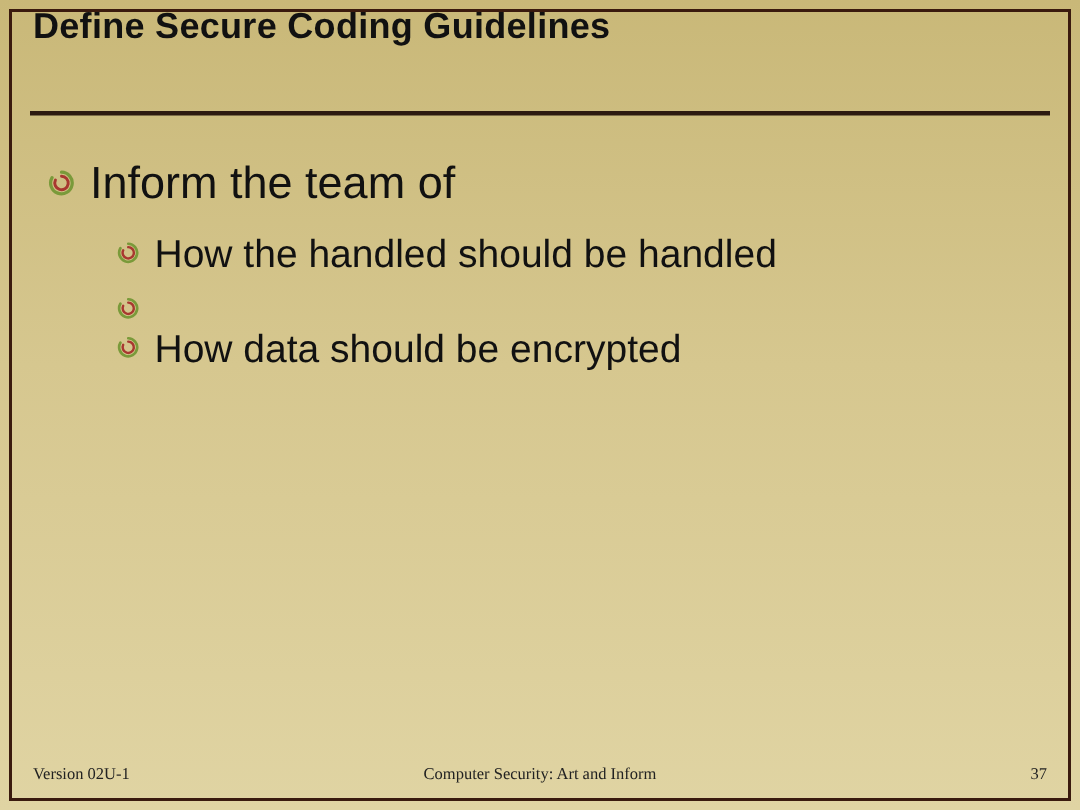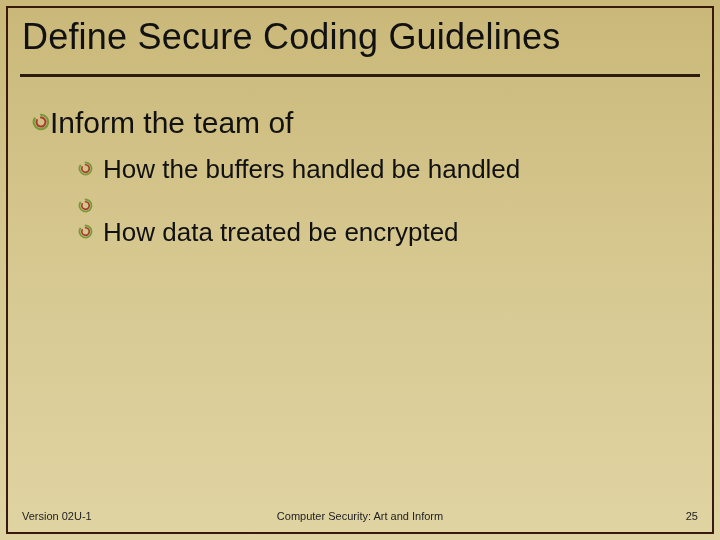--- a/index.html
+++ b/index.html
@@ -21,25 +21,25 @@
     position: absolute;
     top: 6px;
     left: 6px;
     right: 6px;
     bottom: 6px;
     border: 2px solid #3a1a0e;
     box-sizing: border-box;
   }
   .title {
     position: absolute;
-    top: 16px;
+    top: 4px;
     left: 22px;
     right: 22px;
-    font-size: 36px;
-    font-weight: normal;
+    font-size: 24px;
+    font-weight: bold;
     color: #111;
     letter-spacing: 0.2px;
   }
   .title-rule {
     position: absolute;
     top: 74px;
     left: 20px;
     right: 20px;
     height: 0;
     border-top: 3px solid #2d1a10;
@@ -47,20 +47,21 @@
   .content {
     position: absolute;
     top: 104px;
     left: 32px;
     right: 30px;
     color: #111;
   }
   .l1 {
     display: flex;
     align-items: flex-start;
+    gap: 10px;
     font-size: 30px;
     line-height: 1.25;
     margin-bottom: 10px;
   }
   .l2 {
     display: flex;
     align-items: flex-start;
     gap: 10px;
     font-size: 26px;
     line-height: 1.35;
@@ -82,20 +83,21 @@
   .footer {
     position: absolute;
     bottom: 18px;
     left: 22px;
     right: 22px;
     display: flex;
     justify-content: space-between;
     align-items: baseline;
     font-size: 11px;
     color: #222;
+    font-family: Liberation Serif, serif;
   }
   .footer .center {
     position: absolute;
     left: 0;
     right: 0;
     text-align: center;
   }
   .footer .left, .footer .right { position: relative; z-index: 1; }
 </style>
 </head>
@@ -118,41 +120,41 @@
       <span>Inform the team of</span>
     </div>
 
     <div class="l2">
       <span class="bullet">
         <svg viewBox="0 0 20 20">
           <path d="M10 2 a8 8 0 1 1 -7 4" fill="none" stroke="#7a9a3a" stroke-width="2.4" stroke-linecap="round"></path>
           <path d="M10 5 a5 5 0 1 1 -4.5 2.8" fill="none" stroke="#a83830" stroke-width="2.2" stroke-linecap="round"></path>
         </svg>
       </span>
-      <span>How the buffers handled be handled</span>
+      <span>How the handled should be handled</span>
     </div>
 
     <div class="l2">
       <span class="bullet">
         <svg viewBox="0 0 20 20">
           <path d="M10 2 a8 8 0 1 1 -7 4" fill="none" stroke="#7a9a3a" stroke-width="2.4" stroke-linecap="round"></path>
           <path d="M10 5 a5 5 0 1 1 -4.5 2.8" fill="none" stroke="#a83830" stroke-width="2.2" stroke-linecap="round"></path>
         </svg>
       </span>
     </div>
 
     <div class="l2">
       <span class="bullet">
         <svg viewBox="0 0 20 20">
           <path d="M10 2 a8 8 0 1 1 -7 4" fill="none" stroke="#7a9a3a" stroke-width="2.4" stroke-linecap="round"></path>
           <path d="M10 5 a5 5 0 1 1 -4.5 2.8" fill="none" stroke="#a83830" stroke-width="2.2" stroke-linecap="round"></path>
         </svg>
       </span>
-      <span>How data treated be encrypted</span>
+      <span>How data should be encrypted</span>
     </div>
   </div>
 
   <div class="footer">
     <span class="left">Version 02U-1</span>
     <span class="center">Computer Security: Art and Inform</span>
-    <span class="right">25</span>
+    <span class="right">37</span>
   </div>
 </div>
 
 </body></html>

